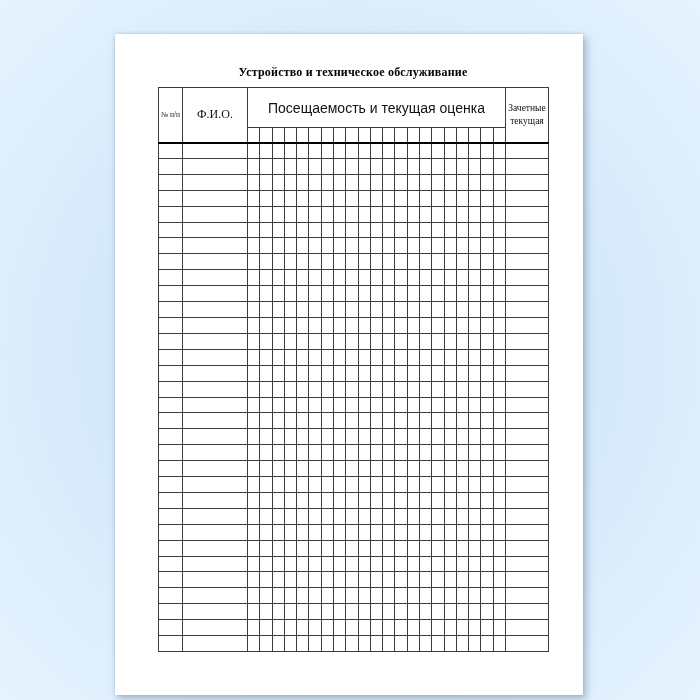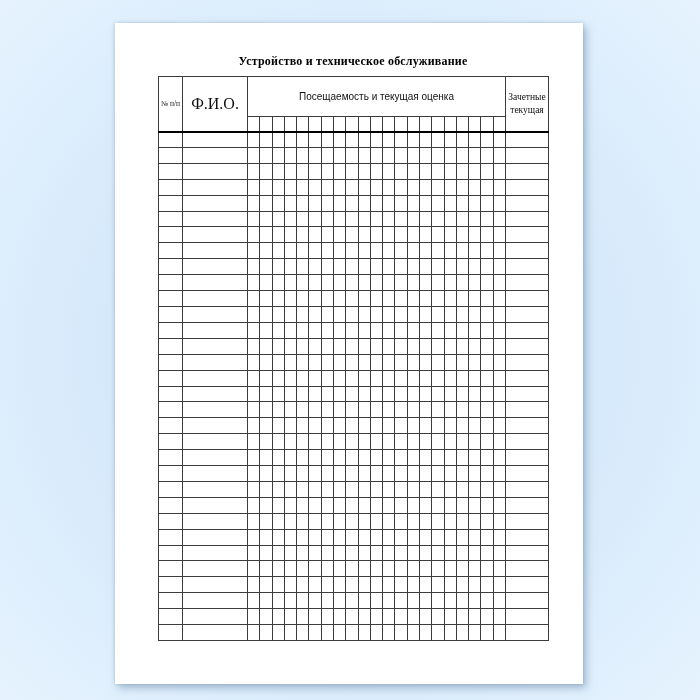--- a/index.html
+++ b/index.html
@@ -10,21 +10,21 @@
     position: relative;
     width: 700px;
     height: 700px;
     overflow: hidden;
     background: radial-gradient(circle at 50% 50%, #cfe4f7 0%, #d7eafb 55%, #e6f3fe 100%);
     font-family: "Liberation Serif", serif;
   }
   .paper {
     position: absolute;
     left: 115px;
-    top: 23px;
+    top: 34px;
     width: 468px;
     height: 661px;
     background: #ffffff;
     box-shadow: 3px 4px 8px rgba(110, 140, 170, 0.55),
                 0 0 3px rgba(130, 155, 185, 0.45);
     text-decoration: underline;
   }
   .doc-title {
     position: absolute;
     left: 43px;
@@ -68,25 +68,25 @@
   tr.head-main { height: 40px; }
   tr.head-sub  { height: 15px; }
 
   th.h-num {
     font-family: "Liberation Serif", serif;
     font-size: 7.5px;
     white-space: nowrap;
   }
   th.h-name {
     font-family: "Liberation Serif", serif;
-    font-size: 16px;
+    font-size: 12px;
   }
   th.h-att {
     font-family: "Liberation Sans", sans-serif;
-    font-size: 10px;
+    font-size: 14px;
     font-weight: 400;
     color: #1c1c1c;
   }
   th.h-credit {
     font-family: "Liberation Serif", serif;
     font-size: 9.5px;
     line-height: 1.35;
     padding: 0 2px;
   }
   

